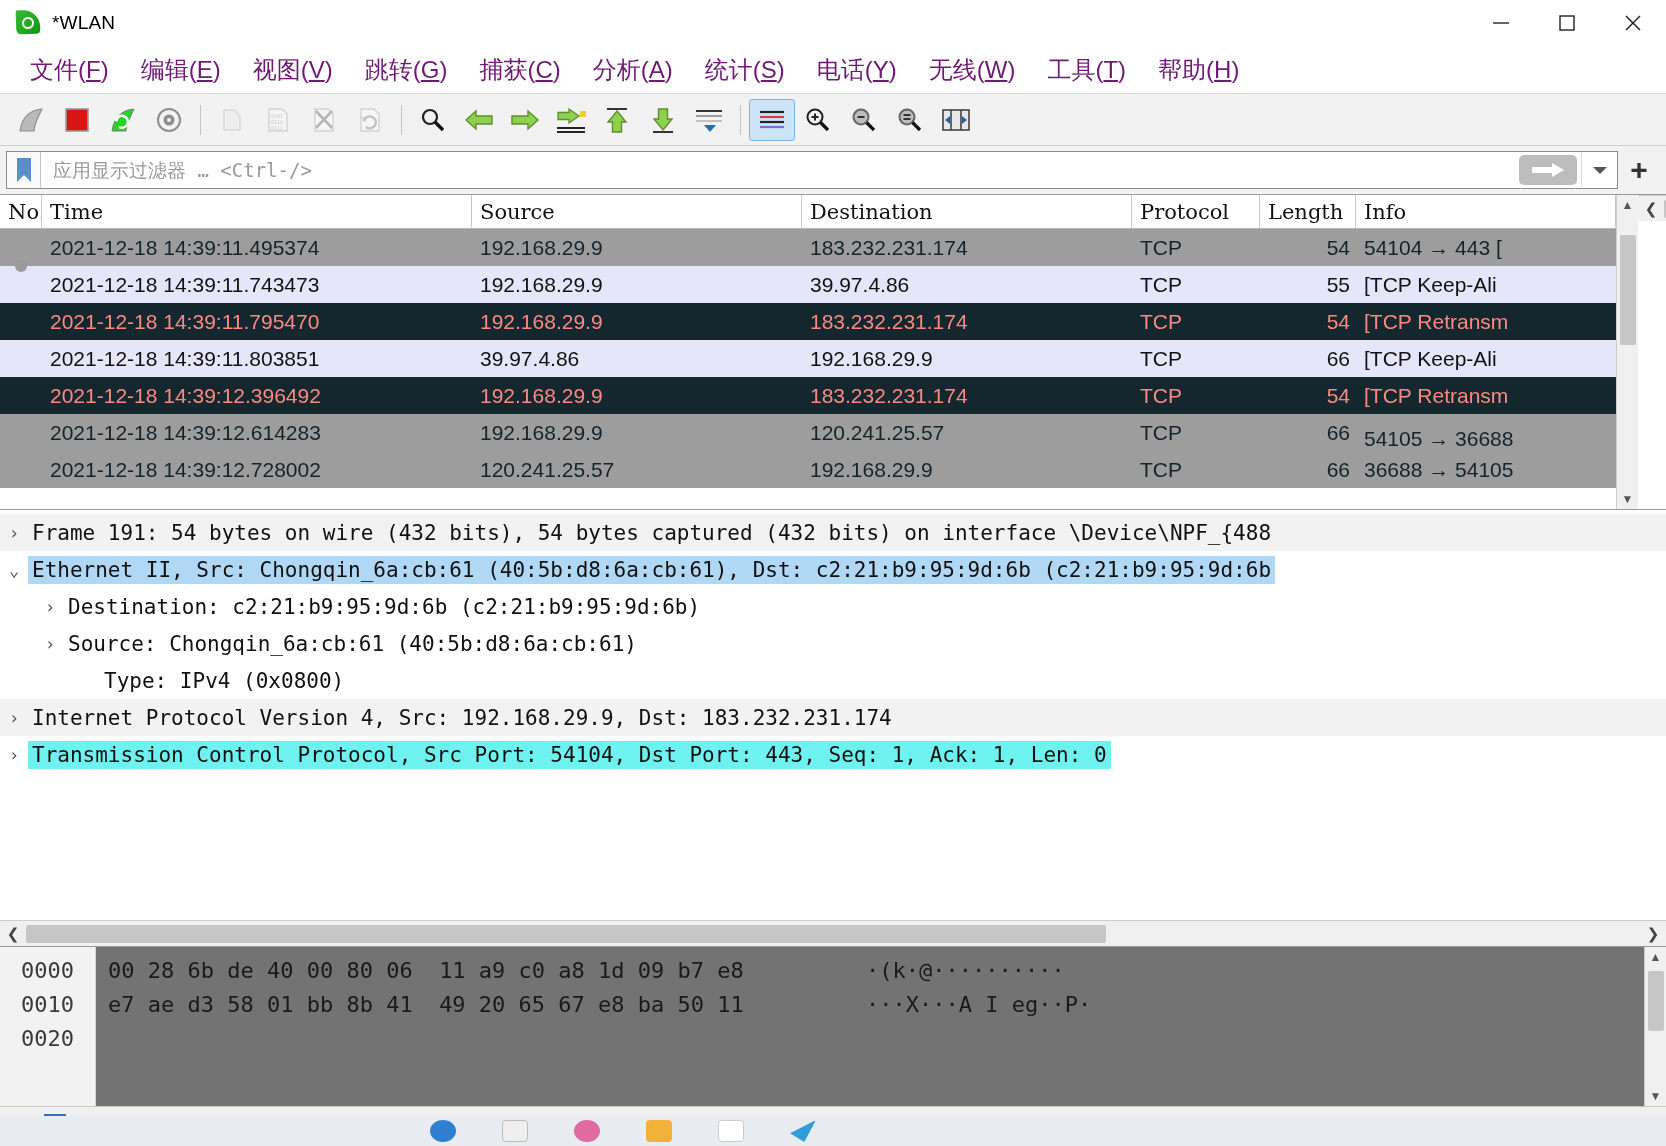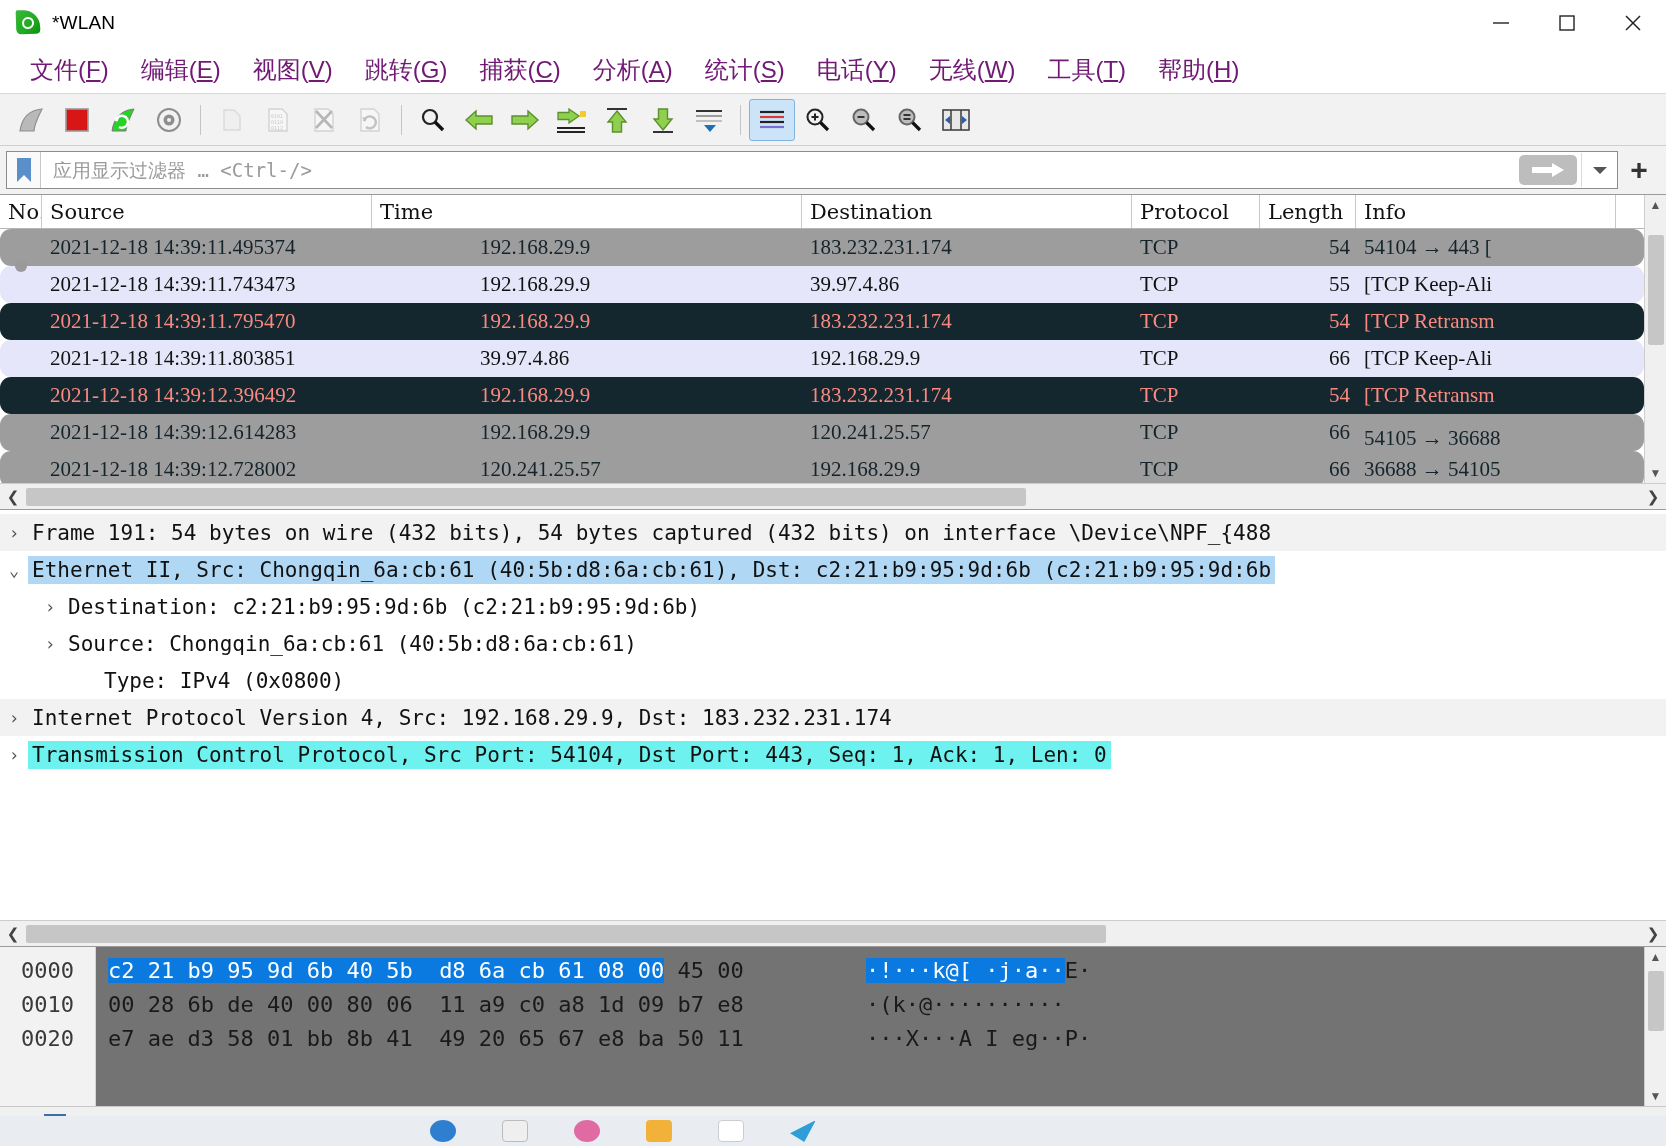--- a/index.html
+++ b/index.html
@@ -159,21 +159,21 @@
     display: flex; align-items: center; justify-content: center;
     font-size: 30px; color: #333; font-weight: 700;
   }
 
   
   .packetlist {
     flex: 0 0 315px;
     background: #ffffff;
     position: relative;
     display: flex;
-    flex-direction: column;
+    flex-direction: row;
     border-top: 1px solid #9a9a9a;
     overflow: hidden;
   }
   .plist-body { display:flex; flex:1 1 auto; min-height:0; }
   .plist-main { flex:1 1 auto; min-width:0; display:flex; flex-direction:column; }
   .colhead {
     height: 34px;
     display: flex;
     background: #ffffff;
     border-bottom: 1px solid #b5b5b5;
@@ -188,24 +188,23 @@
     display: flex;
     align-items: center;
     overflow: hidden;
     white-space: nowrap;
   }
   .rows { flex: 1 1 auto; overflow: hidden; position: relative; }
   .prow {
     height: 37px;
     display: flex;
     align-items: center;
-    font-family: Liberation Serif, serif;
+    font-family: Liberation Sans, sans-serif;
     font-size: 21px;
     white-space: nowrap;
-    border-radius: 11px;
   }
   .prow .cell {
     padding-left: 8px;
     overflow: hidden;
     white-space: nowrap;
     text-overflow: clip;
   }
   .prow .cell.num { text-align: right; padding-right: 6px; padding-left:0; }
   .r-selected { background: #9d9d9d; color: #15232b; }
   .r-lav { background: #e6e6fa; color: #121212; }
@@ -576,22 +575,22 @@
       </div>
     </div>
     <div class="plusbtn">+</div>
   </div>
 
   <div class="packetlist">
     <div class="plist-body">
       <div class="plist-main">
         <div class="colhead" id="colhead">
             <div class="c" style="width: 42px; flex: 0 0 42px;">No.</div>
+            <div class="c" style="width: 430px; flex: 0 0 430px;">Time</div>
             <div class="c" style="width: 330px; flex: 0 0 330px;">Source</div>
-            <div class="c" style="width: 430px; flex: 0 0 430px;">Time</div>
             <div class="c" style="width: 330px; flex: 0 0 330px;">Destination</div>
             <div class="c" style="width: 128px; flex: 0 0 128px;">Protocol</div>
             <div class="c" style="width: 96px; flex: 0 0 96px;">Length</div>
             <div class="c" style="width: 260px; flex: 0 0 260px;">Info</div>
           </div>
         <div class="rows" id="plistrows">
             <div class="prow r-selected">
               <div class="gutter" style="background: transparent;">
                 <div class="gutter-line"></div>
                 <div class="gutter-dot" style="top:12px"></div>
@@ -723,21 +722,20 @@
   </div>
 
   <div class="hexpane">
     <div class="hexbody">
       <div class="hexoff" id="hexoff">
           <div class="hline">0000</div>
           <div class="hline">0010</div>
           <div class="hline">0020</div>
         </div>
       <div class="hexmain" id="hexmain">
-          <div class="hline"><span style="display: inline-block; width: 770px; padding-left: 12px;"><span class="sel">c2 21 b9 95 9d 6b 40 5b  d8 6a cb 61 08 00</span><span> 45 00</span></span><span><span class="sel">·!···k@[ ·j·a··</span><span>E·</span></span></div>
           <div class="hline"><span style="display: inline-block; width: 770px; padding-left: 12px;"><span>00 28 6b de 40 00 80 06  11 a9 c0 a8 1d 09 b7 e8</span></span><span><span>·(k·@··········</span></span></div>
           <div class="hline"><span style="display: inline-block; width: 770px; padding-left: 12px;"><span>e7 ae d3 58 01 bb 8b 41  49 20 65 67 e8 ba 50 11</span></span><span><span>···X···A I eg··P·</span></span></div>
         </div>
     </div>
     <div class="vscroll">
       <div class="arrow">▲</div>
       <div class="vthumb" style="top:24px;height:60px;"></div>
       <div class="arrow">▼</div>
     </div>
   </div>

